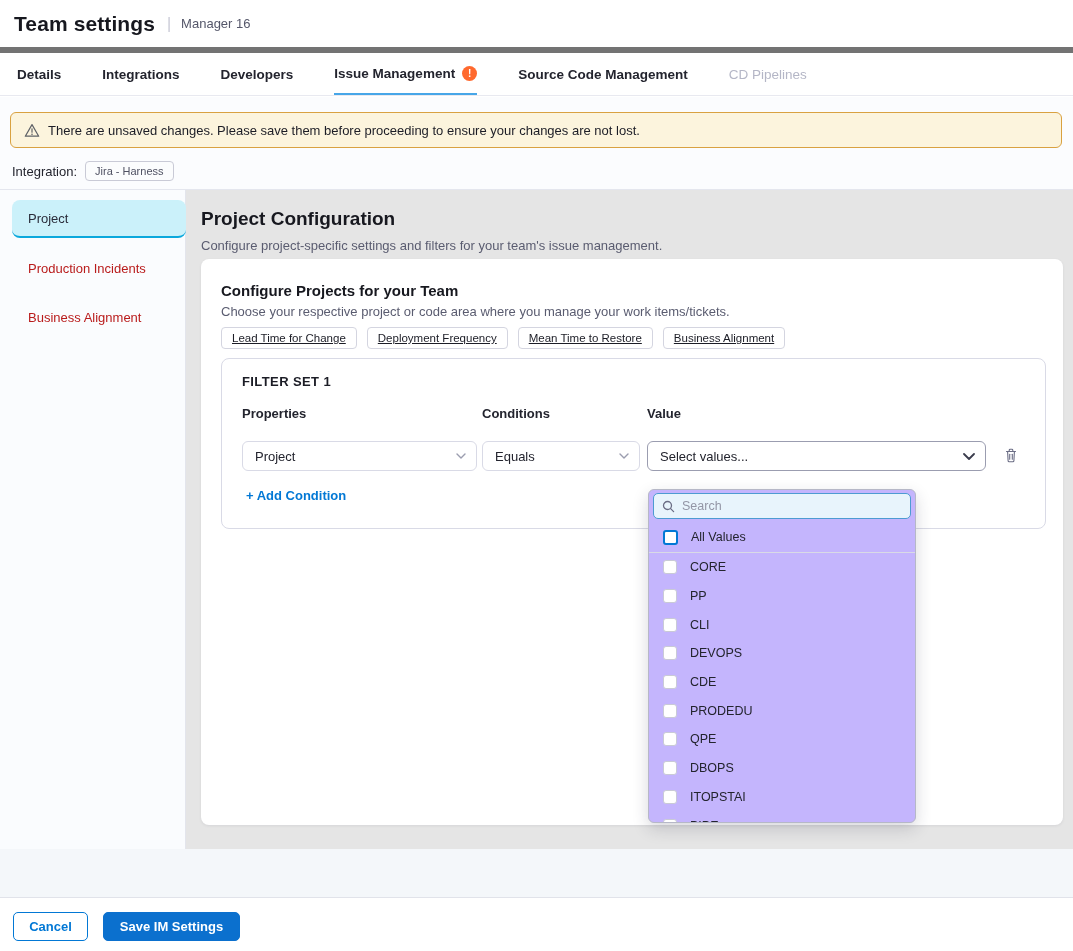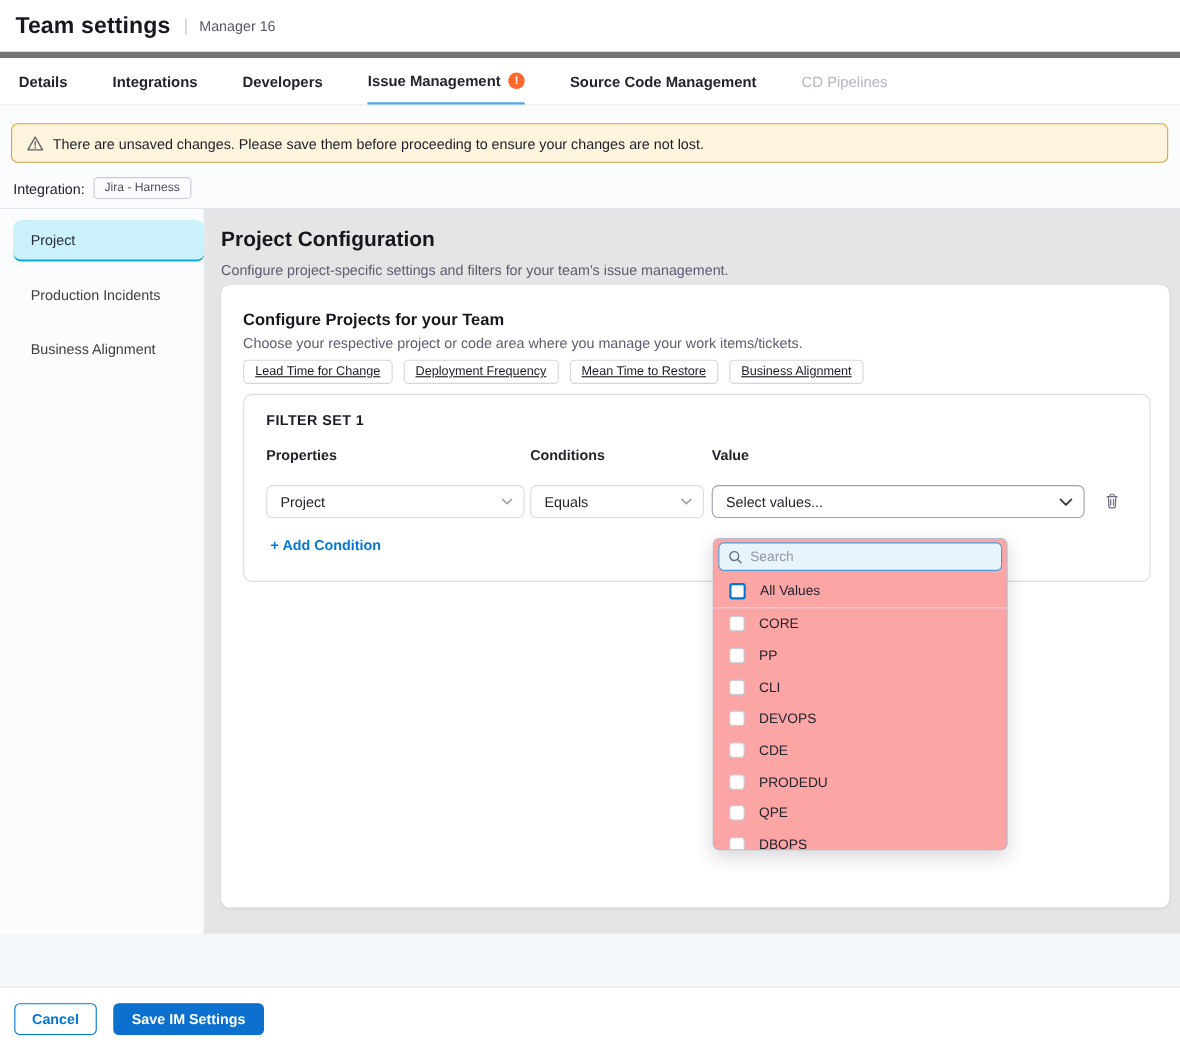--- a/index.html
+++ b/index.html
@@ -22,21 +22,21 @@
   
   .upper { position:absolute; left:0; top:97px; width:1073px; height:93px; background:#fbfcfe; border-bottom:1px solid #e4e6ee; }
   .banner { position:absolute; left:10px; top:15px; width:1052px; height:36px; background:#fcf4dd; border:1px solid #d9a140; border-radius:6px; display:flex; align-items:center; padding-left:13px; gap:8px; }
   .banner-text { font-size:13px; color:#1c1d26; }
   .integration-row { position:absolute; left:12px; top:64px; display:flex; align-items:center; gap:8px; }
   .integration-label { font-size:13px; color:#23242e; }
   .integration-chip { font-size:11px; color:#4f5162; border:1px solid #c9cad6; background:#fbfcfd; border-radius:4px; padding:3px 9px; }
 
   
   .sidebar { position:absolute; left:0; top:190px; width:186px; height:659px; background:#fafcfe; border-right:1px solid #e3e5ec; }
-  .nav-item { position:relative; margin:0 0 0 12px; width:174px; height:38px; display:flex; align-items:center; padding-left:16px; font-size:13px; color:#404040; border-radius:8px; cursor:pointer; }
+  .nav-item { position:relative; margin:0 0 0 12px; width:174px; height:38px; display:flex; align-items:center; padding-left:16px; font-size:13px; color:#b91c1c; border-radius:8px; cursor:pointer; }
   .nav-item.active { background:#cbf1fa; border-bottom:2px solid #0ba8dc; color:#2a2c3a; }
   .nav-item + .nav-item { margin-top:11px; }
 
   .main { position:absolute; left:186px; top:190px; width:887px; height:659px; background:#e5e5e5; }
   .main-title { position:absolute; left:15px; top:18px; font-size:19px; font-weight:700; color:#17181f; }
   .main-desc { position:absolute; left:15px; top:48px; font-size:13px; color:#5a5c70; }
 
   .card { position:absolute; left:15px; top:69px; width:862px; height:566px; background:#fff; border-radius:8px; box-shadow:0 1px 3px rgba(40,41,61,.08); }
   .card-title { position:absolute; left:20px; top:23px; font-size:15px; font-weight:700; color:#17181f; }
   .card-desc { position:absolute; left:20px; top:45px; font-size:13px; color:#5a5c70; }
@@ -51,21 +51,21 @@
   .select { position:absolute; top:82px; height:30px; background:#fff; border:1px solid #d9dae6; border-radius:6px; display:flex; align-items:center; justify-content:space-between; padding:0 10px 0 12px; font-size:13px; color:#23242e; cursor:pointer; }
   .sel-properties { left:20px; width:235px; }
   .sel-conditions { left:260px; width:158px; }
   .sel-value { left:425px; width:339px; border-color:#9b9db0; font-weight:400; }
   .chev { color:#9b9daf; display:flex; }
   .sel-value .chev { color:#3b3d4d; }
   .trash-btn { position:absolute; left:781px; top:88px; width:18px; height:18px; color:#6b6d85; cursor:pointer; }
   .add-condition { position:absolute; left:24px; top:129px; font-size:13px; font-weight:700; color:#0278d5; cursor:pointer; }
 
   
-  .vd-panel { position:absolute; left:648px; top:489px; width:268px; height:284px; background:#fca5a5; border:1px solid #b6b8c7; border-radius:6px; box-shadow:0 6px 16px rgba(40,41,61,.18); overflow:hidden; z-index:5; }
+  .vd-panel { position:absolute; left:648px; top:489px; width:268px; height:334px; background:#c4b5fd; border:1px solid #b6b8c7; border-radius:6px; box-shadow:0 6px 16px rgba(40,41,61,.18); overflow:hidden; z-index:5; }
   .vd-search-wrap { height:32px; padding:3px 4px; }
   .vd-search { width:100%; height:26px; background:#e8f4fc; border:1.5px solid #4d9bd2; border-radius:5px; display:flex; align-items:center; gap:7px; padding:0 8px; }
   .vd-search input { flex:1; border:none; outline:none; background:transparent; font-size:12.5px; color:#3b3d4d; font-family:inherit; }
   .vd-search input::placeholder { color:#9496a6; }
   .vd-allvalues { height:30px; display:flex; align-items:center; gap:13px; padding-left:14px; cursor:pointer; }
   .vd-divider { height:1px; background:#d9dae6; }
   .vd-options { height:270px; overflow:hidden; }
   .vd-option { height:28.7px; display:flex; align-items:center; gap:13px; padding-left:14px; cursor:pointer; }
   .cb { width:14px; height:14px; border:1.5px solid #c9cad6; border-radius:3px; background:#fff; flex:none; }
   .cb.blue { border:2px solid #0278d5; width:15px; height:15px; }

